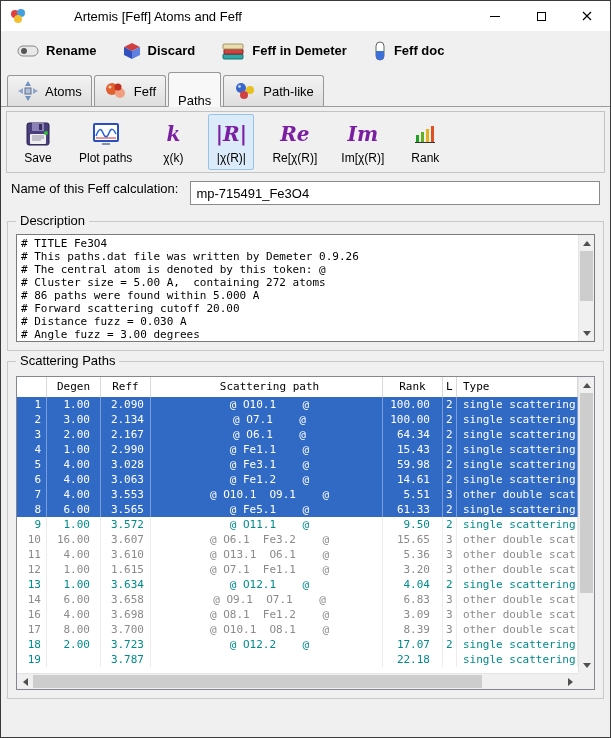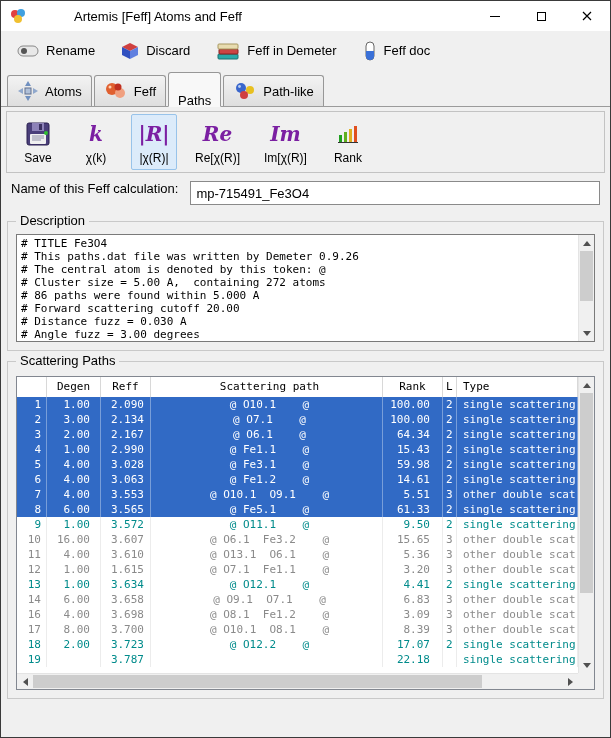--- a/index.html
+++ b/index.html
@@ -14,21 +14,21 @@
     display:flex; align-items:center; padding-left:9px;gap:40px; }
   .title-text { margin-left:8px; font-size:13px; }
   .win-controls { margin-left:auto; display:flex; height:100%; }
   .win-btn { width:46px; height:100%; display:flex; align-items:center; justify-content:center; }
   .glyph-min { width:10px; height:1px; background:#000; }
   .glyph-max { width:9px; height:9px; border:1px solid #000; }
   
   .toolbar-top { position:absolute; top:31px; left:0; right:0; height:37px;
     display:flex; align-items:center; padding-left:12px; gap:18px; }
   .tb-btn { display:flex; align-items:center; gap:7px; padding:3px 4px; }
-  .tb-btn span.lbl { font-size:13px; }
+  .tb-btn span.lbl { font-size:13px;font-weight:bold; }
   
   .tabstrip { position:absolute; top:69px; left:0; right:0; height:37px;
     display:flex; align-items:flex-end; padding-left:6px; border-bottom:1px solid #9b9b9b; }
   .tab { display:flex; align-items:center; gap:6px; padding:14px 9px; height:31px;
     border:1px solid #979797; border-bottom:none; border-radius:3px 3px 0 0;
     background:linear-gradient(#f3f3f3,#dedede); margin-right:2px; position:relative; }
   .tab.active { background:#f8f8f8; height:35px; margin-bottom:-1px; z-index:2;
     border-bottom:1px solid #f8f8f8;flex-direction:column; }
   
   .paths-toolbar { position:absolute; top:110px; left:5px; right:5px; height:62px;
@@ -208,20 +208,32 @@
             <rect x="7" y="2" width="12" height="8" fill="#8d82b8"></rect>
             <rect x="14" y="3" width="3" height="6" fill="#3a3060"></rect>
             <rect x="5" y="13" width="16" height="10" rx="1" fill="#f0f0f0"></rect>
             <path d="M7 15 h12 M7 17 h12 M7 19 h9" stroke="#9090a8" stroke-width="1"></path>
             <circle cx="21" cy="12" r="2" fill="#30c030"></circle>
           </svg>
       </span>
       <span class="lbl">Save</span>
     </div>
     <div class="tool">
+      <span class="ic">
+        <svg width="28" height="24" viewBox="0 0 28 24">
+            <rect x="1" y="1" width="26" height="19" rx="2" fill="#2a50c0"></rect>
+            <rect x="3" y="3" width="22" height="15" fill="#fff"></rect>
+            <path d="M4 14 C7 6 9 6 11 11 S15 16 17 11 21 6 24 12" stroke="#2060e0" stroke-width="1.5" fill="none"></path>
+            <path d="M4 16 h20" stroke="#d03030" stroke-width="1"></path>
+            <rect x="10" y="21" width="8" height="2" fill="#8090b0"></rect>
+          </svg>
+      </span>
+      <span class="lbl">Plot paths</span>
+    </div>
+    <div class="tool">
       <span class="ic chi-glyph">k</span>
       <span class="lbl">χ(k)</span>
     </div>
     <div class="tool selected">
       <span class="ic chi-glyph">|R|</span>
       <span class="lbl">|χ(R)|</span>
     </div>
     <div class="tool">
       <span class="ic chi-glyph">Re</span>
       <span class="lbl">Re[χ(R)]</span>
@@ -391,21 +403,21 @@
             <div class="cell c-path">@ O7.1  Fe1.1    @</div>
             <div class="cell c-rank">3.20</div>
             <div class="cell c-legs">3</div>
             <div class="cell c-type">other double scat</div>
           </div>
           <div class="trow single">
             <div class="cell c-n">13</div>
             <div class="cell c-degen">1.00</div>
             <div class="cell c-reff">3.634</div>
             <div class="cell c-path">@ O12.1    @</div>
-            <div class="cell c-rank">4.41</div>
+            <div class="cell c-rank">4.04</div>
             <div class="cell c-legs">2</div>
             <div class="cell c-type">single scattering</div>
           </div>
           <div class="trow double">
             <div class="cell c-n">14</div>
             <div class="cell c-degen">6.00</div>
             <div class="cell c-reff">3.658</div>
             <div class="cell c-path">@ O9.1  O7.1    @</div>
             <div class="cell c-rank">6.83</div>
             <div class="cell c-legs">3</div>

